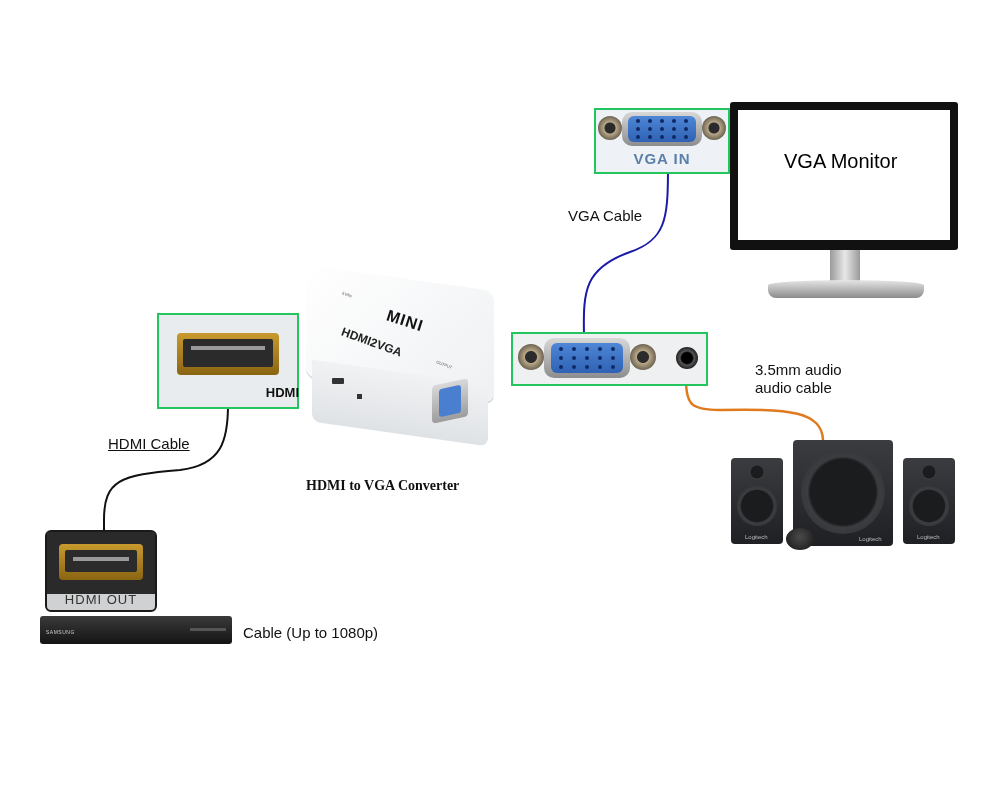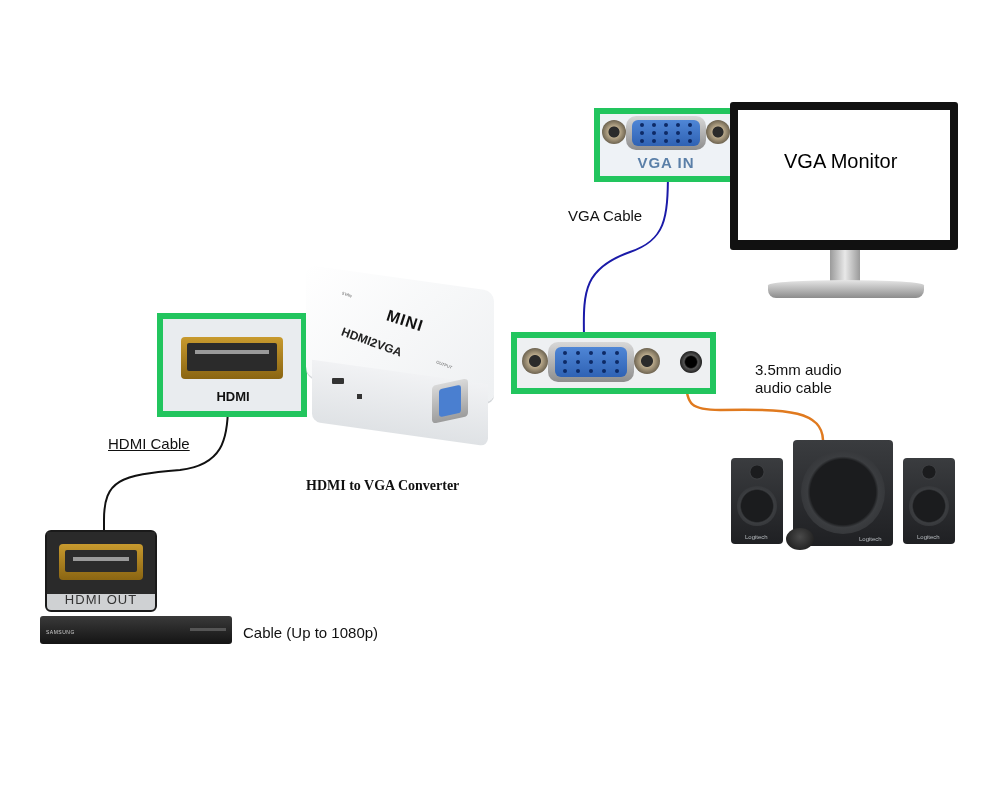--- a/index.html
+++ b/index.html
@@ -4,21 +4,21 @@
 <style>
   html, body { margin: 0; padding: 0; background: #ffffff; }
   body { width: 1000px; height: 800px; position: relative; overflow: hidden;
          font-family: "Liberation Sans", sans-serif; color: #000; }
   .abs { position: absolute; }
   .label { font-size: 15px; color: #111; white-space: nowrap; }
   .label-bold { font-size: 14px; font-weight: bold; color: #111; white-space: nowrap; }
   svg.cables { position: absolute; left: 0; top: 0; width: 1000px; height: 800px; pointer-events: none; }
 
   
-  .port-panel { background: #e9ecef; border: 6px solid #22c55e; text-decoration: underline; }
+  .port-panel { background: #e9ecef; border: 2px solid #22c55e; text-decoration: underline; }
   .hdmi-port { position: absolute; background: linear-gradient(#c89a2e, #8a6512); border-radius: 4px; }
   .hdmi-port::after { content: ""; position: absolute; left: 6px; right: 6px; top: 6px; bottom: 8px;
                       background: #2b2b2b; border-radius: 2px; }
   .hdmi-port .pins { position: absolute; left: 14px; right: 14px; top: 13px; height: 4px; background: #9a9a9a; z-index: 2; }
 
   
   .vga-shell { position: absolute; background: linear-gradient(#d8d8d8, #8d8d8d); border-radius: 10px; }
   .vga-inner { position: absolute; background: linear-gradient(#4f86d6, #2f62b4); border-radius: 6px; }
   .vga-dot { position: absolute; width: 4px; height: 4px; border-radius: 50%; background: #0d2a66; }
   .screw { position: absolute; border-radius: 50%; background: radial-gradient(circle, #2b2b2b 30%, #b8a88a 35%, #6f6552 70%, #a89a7c 100%); }
@@ -52,21 +52,21 @@
 <svg class="cables" viewBox="0 0 1000 800">
   <path d="M228 405 C228 440 222 465 180 470 C120 475 104 480 104 520 L104 532" fill="none" stroke="#111" stroke-width="2"></path>
   <path d="M668 170 C668 220 665 240 630 252 C585 268 583 290 584 335" fill="none" stroke="#1a1aa8" stroke-width="2"></path>
   <path d="M686 380 C686 405 692 410 720 410 C790 408 822 412 823 440" fill="none" stroke="#e07a1f" stroke-width="2.5"></path>
 </svg>
 
 <div class="abs port-panel" style="left:157px; top:313px; width:138px; height:92px;">
   <div class="hdmi-port" style="left:18px; top:18px; width:102px; height:42px;">
       <div class="pins"></div>
     </div>
-  <div class="abs label-bold" style="left:0; width:140px; top:70px; text-align:center; font-size:13px;">HDMI</div>
+  <div class="abs label-bold" style="left:0; width:140px; top:70px; text-align:right; font-size:13px;">HDMI</div>
 </div>
 
 <div class="abs label" style="left:108px; top:435px;text-decoration:underline;">HDMI Cable</div>
 
 <div class="hdmi-out-panel" style="left:45px; top:530px; width:108px; height:78px;border-radius:6px;">
   <div class="hdmi-out-top"></div>
   <div class="hdmi-port" style="left:12px; top:12px; width:84px; height:36px;">
       <div class="pins"></div>
     </div>
   <div class="abs" style="left:0; width:108px; top:60px; text-align:center; font-size:13px; color:#333; letter-spacing:1px;">HDMI OUT</div>

